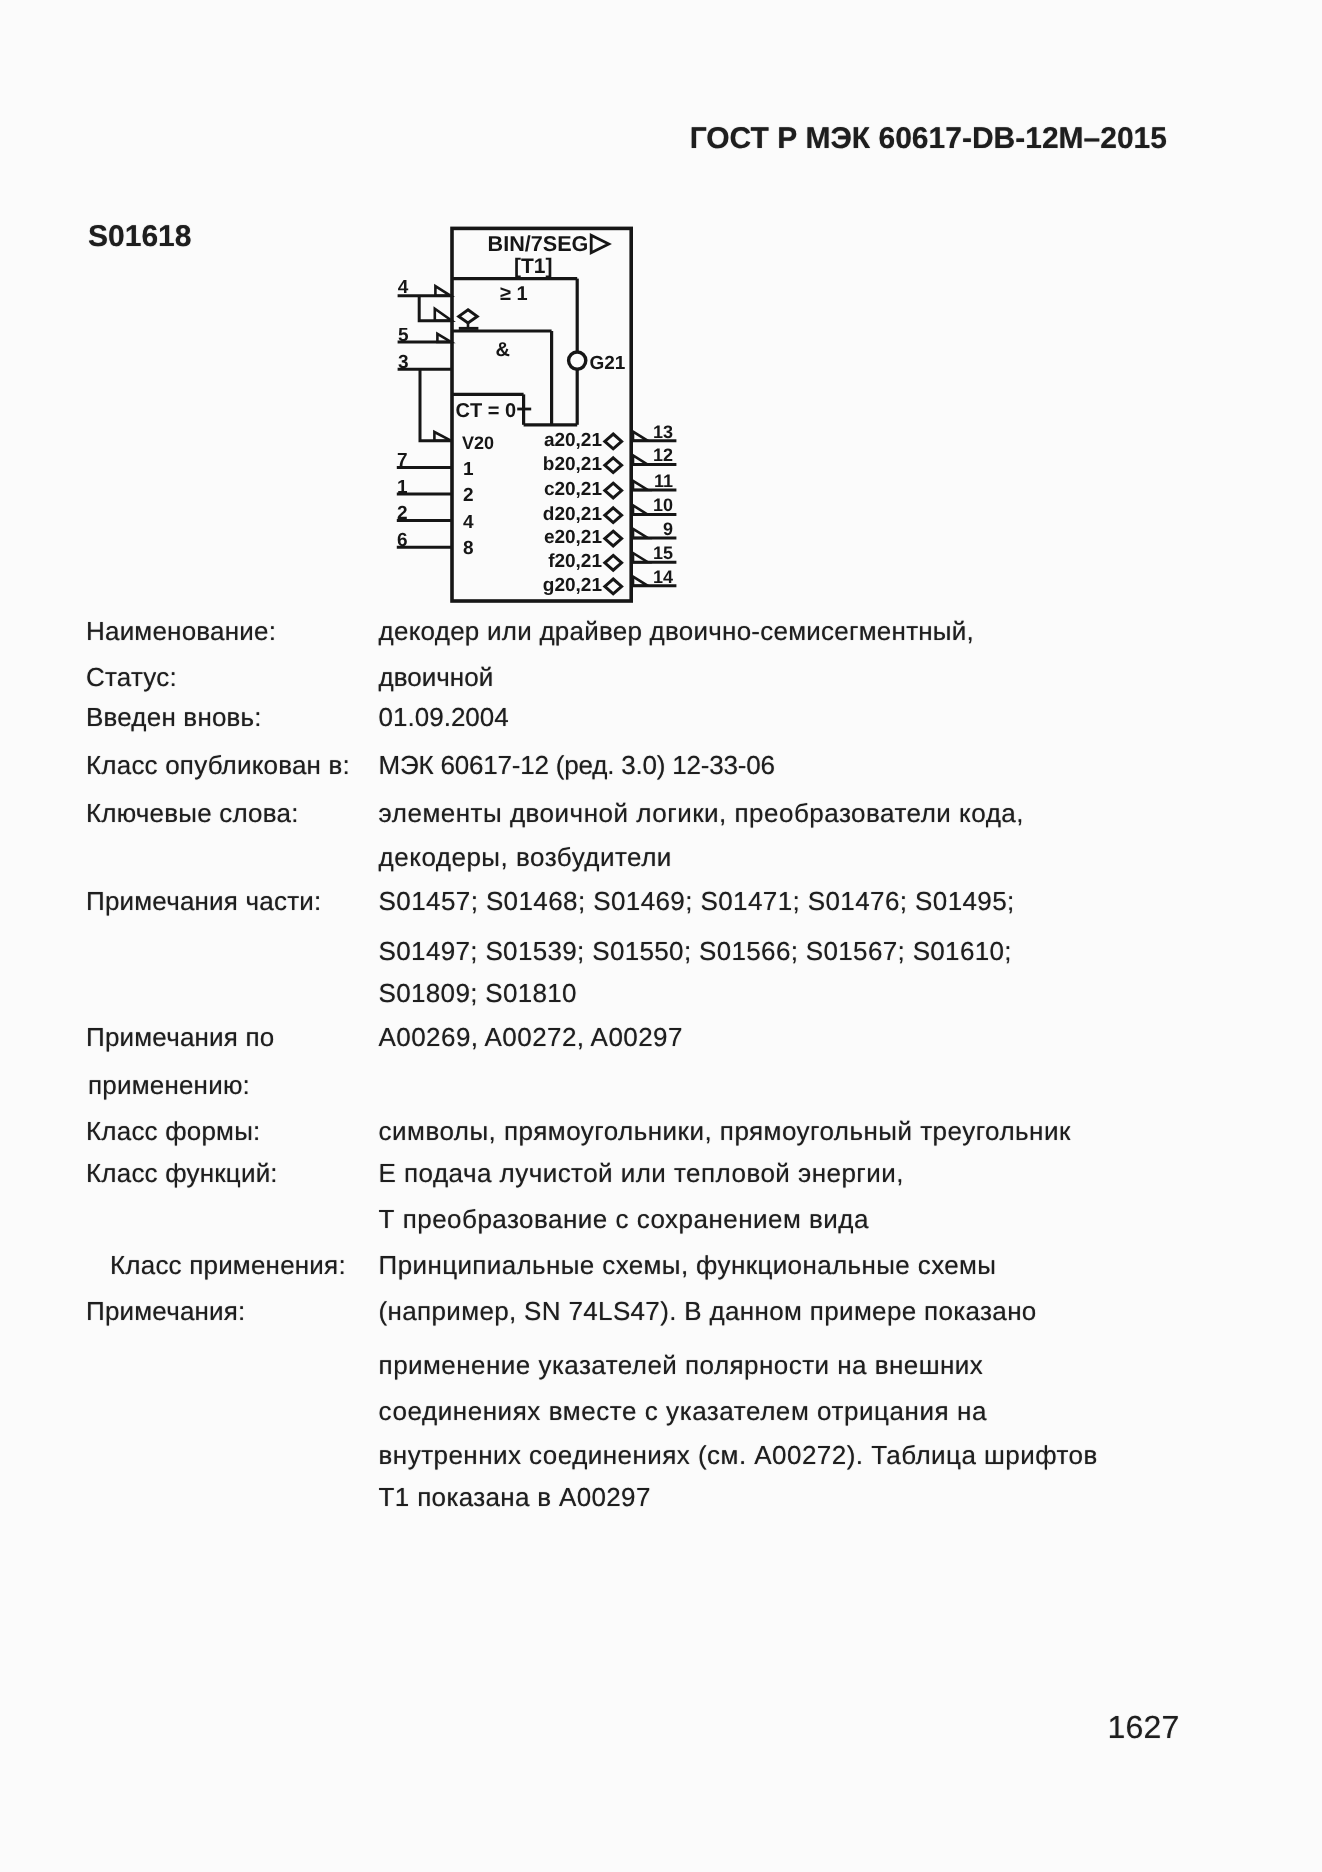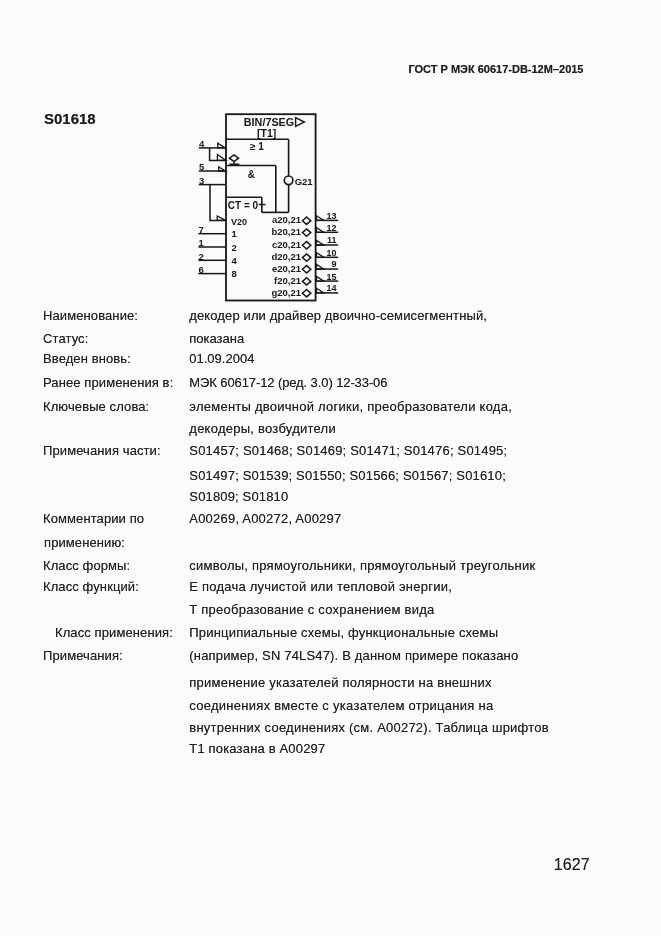--- a/index.html
+++ b/index.html
@@ -4,21 +4,21 @@
 <style>
 html,body{margin:0;padding:0}
 body{-webkit-font-smoothing:antialiased;width:661px;height:936px;background:#fbfbfb;font-family:"Liberation Sans",sans-serif;color:#1e1e1e;position:relative;overflow:hidden}
 .t{position:absolute;white-space:nowrap;font-size:13px;line-height:15px;letter-spacing:0.1px;text-shadow:0 0 0.45px rgba(20,20,20,0.6)}
 .b{font-weight:bold}
 svg text{font-family:"Liberation Sans",sans-serif;fill:#161616}
 </style>
 </head>
 <body>
 
-<div class="t b" style="top:62.3px;right:77.5px;font-size:11px;letter-spacing:0">ГОСТ Р МЭК 60617-DB-12M–2015</div>
+<div class="t b" style="top:62.3px;right:77.5px;font-size:15px;letter-spacing:0">ГОСТ Р МЭК 60617-DB-12M–2015</div>
 
 <div class="t b" style="top:110.6px;left:44px;font-size:15px;letter-spacing:0">S01618</div>
 
 <svg style="position:absolute;left:190px;top:106px" width="160" height="210" viewBox="190 106 160 210" fill="none" stroke="#161616" stroke-width="1.5">
 
 <rect x="226" y="114.2" width="89.6" height="186.3" stroke-width="1.8"></rect>
 
 <text x="243.8" y="125.7" font-size="10.8" font-weight="bold" stroke="none">BIN/7SEG</text>
 
 <path d="M295.6,117.6 L295.6,126.4 L304.4,122 Z" stroke-width="1.4"></path>
@@ -177,45 +177,45 @@
 
 <text x="336.5" y="291.3" font-size="9" font-weight="bold" text-anchor="end" stroke="none">14</text>
 </svg>
 
 <div class="t" style="top:307.6px;left:43px">Наименование:</div>
 
 <div class="t" style="top:307.6px;left:189.3px;letter-spacing:0.12px">декодер или драйвер двоично-семисегментный,</div>
 
 <div class="t" style="top:330.6px;left:43px">Статус:</div>
 
-<div class="t" style="top:330.6px;left:189.3px;letter-spacing:0px">показана</div>
+<div class="t" style="top:330.6px;left:189.3px;letter-spacing:0px">двоичной</div>
 
 <div class="t" style="top:351.1px;left:43px">Введен вновь:</div>
 
 <div class="t" style="top:351.1px;left:189.3px;letter-spacing:0px">01.09.2004</div>
 
-<div class="t" style="top:374.7px;left:43px">Ранее применения в:</div>
+<div class="t" style="top:374.7px;left:43px">Класс опубликован в:</div>
 
 <div class="t" style="top:374.7px;left:189.3px;letter-spacing:-0.1px">МЭК 60617-12 (ред. 3.0) 12-33-06</div>
 
 <div class="t" style="top:399.4px;left:43px">Ключевые слова:</div>
 
 <div class="t" style="top:399.4px;left:189.3px;letter-spacing:0.25px">элементы двоичной логики, преобразователи кода,</div>
 
 <div class="t" style="top:420.8px;left:189.3px;letter-spacing:0.25px">декодеры, возбудители</div>
 
 <div class="t" style="top:443.0px;left:43px">Примечания части:</div>
 
 <div class="t" style="top:443.0px;left:189.3px;letter-spacing:0.2px">S01457; S01468; S01469; S01471; S01476; S01495;</div>
 
 <div class="t" style="top:467.8px;left:189.3px;letter-spacing:0.17px">S01497; S01539; S01550; S01566; S01567; S01610;</div>
 
 <div class="t" style="top:488.7px;left:189.3px;letter-spacing:0.16px">S01809; S01810</div>
 
-<div class="t" style="top:510.6px;left:43px">Комментарии по</div>
+<div class="t" style="top:510.6px;left:43px">Примечания по</div>
 
 <div class="t" style="top:510.6px;left:189.3px;letter-spacing:0.21px">A00269, A00272, A00297</div>
 
 <div class="t" style="top:535.3px;left:44px">применению:</div>
 
 <div class="t" style="top:557.8px;left:43px">Класс формы:</div>
 
 <div class="t" style="top:557.8px;left:189.3px;letter-spacing:0.24px">символы, прямоугольники, прямоугольный треугольник</div>
 
 <div class="t" style="top:579.0px;left:43px">Класс функций:</div>

